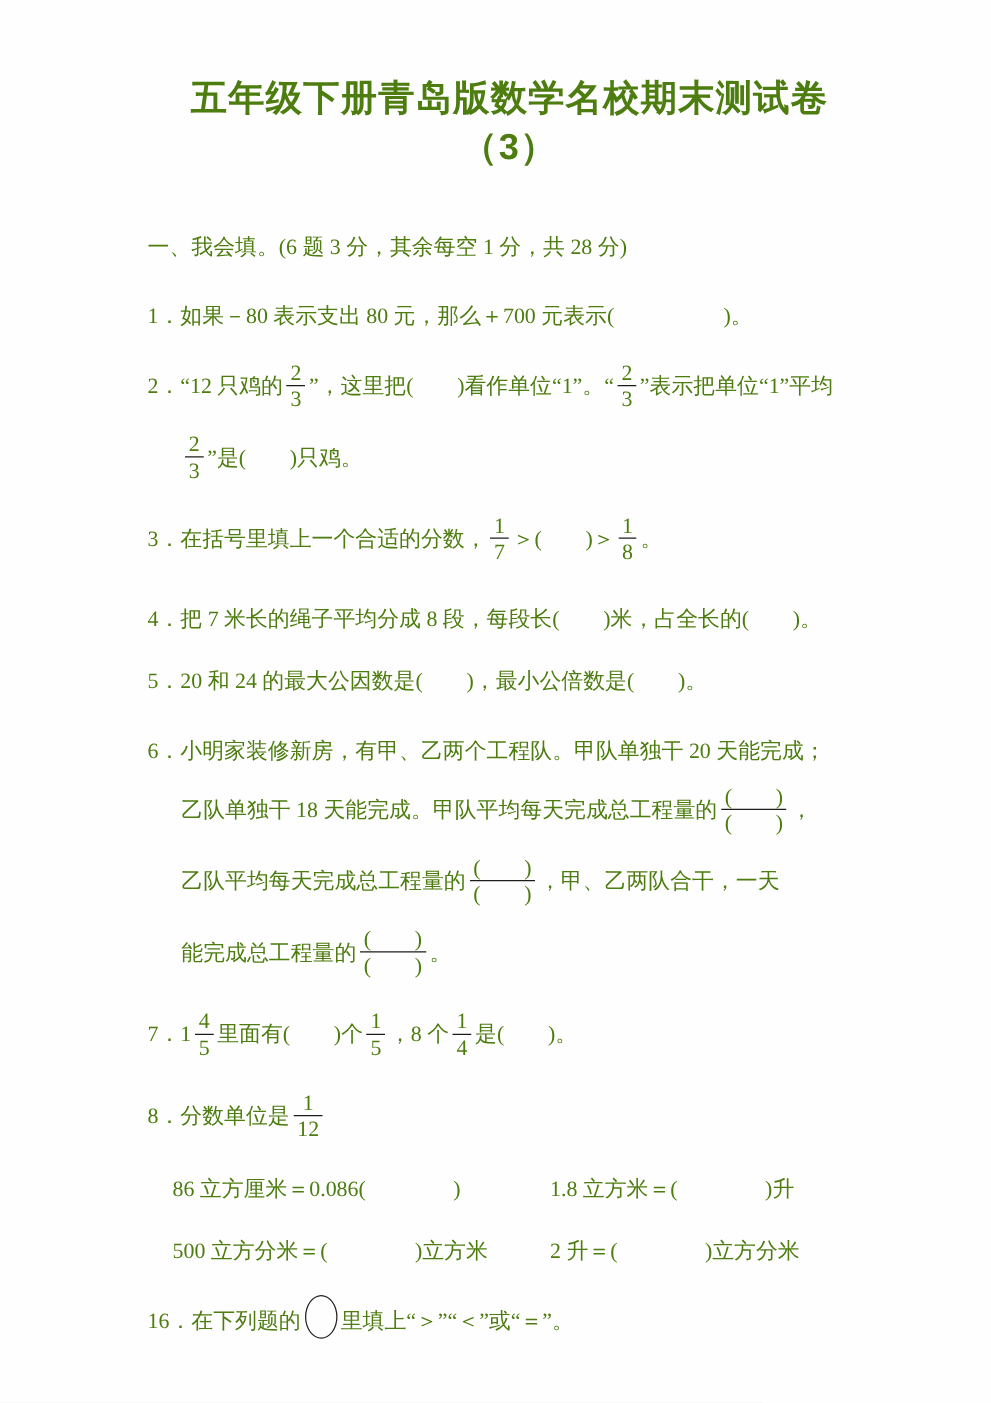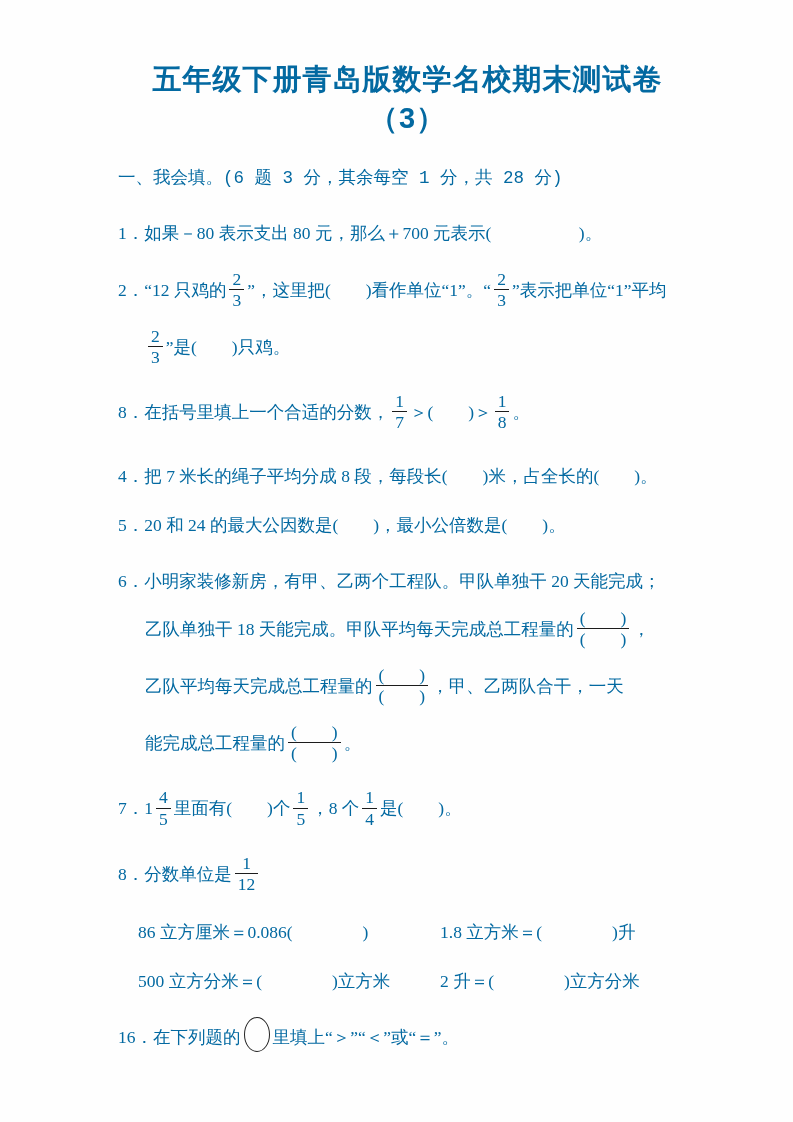--- a/index.html
+++ b/index.html
@@ -4,33 +4,33 @@
 <style>
   html,body { margin:0; padding:0; background:#f4f4f4; }
   .page {
     position:relative;
     width:793px; height:1122px;
     margin:0 auto;
     background:#fefefe;
     box-sizing:border-box;
     padding:60px 96px 0 118px;
     font-family:"Liberation Serif","DejaVu Serif",serif;
-    color:#0369a1;
+    color:#4d7c0f;
     font-size:17.5px;
   }
   .title {
     font-family:"Liberation Sans","DejaVu Sans",sans-serif;
     font-weight:bold;
     font-size:29px;
     text-align:center;
     letter-spacing:1px;
     line-height:1.35;
   }
   .line { line-height:1.55; }
-  .sec-heading { margin-top:27px;font-family:Liberation Mono, monospace; }
+  .sec-heading { margin-top:46px; }
   .indent1 { margin-left:27px; }
   .indent2 { margin-left:20px; }
   .mt-lg { margin-top:28px; }
   .mt-md { margin-top:22px; }
   .mt-sm { margin-top:14px; }
   .frac {
     display:inline-block;
     vertical-align:middle;
     text-align:center;
     line-height:1.15;
@@ -57,21 +57,21 @@
   <div class="title">五年级下册青岛版数学名校期末测试卷（3）</div>
 
   <div class="line sec-heading">一、我会填。(6 题 3 分，其余每空 1 分，共 28 分)</div>
 
   <div class="line mt-lg">1．如果－80 表示支出 80 元，那么＋700 元表示(　　　　　)。</div>
 
   <div class="line mt-md"><span>2．“12 只鸡的</span><span class="frac"><span class="num">2</span><span class="den">3</span></span><span>”，这里把(　　)看作单位“1”。“</span><span class="frac"><span class="num">2</span><span class="den">3</span></span><span>”表示把单位“1”平均</span></div>
 
   <div class="line mt-sm indent1"><span class="frac"><span class="num">2</span><span class="den">3</span></span><span>”是(　　)只鸡。</span></div>
 
-  <div class="line mt-md"><span>8．在括号里填上一个合适的分数，</span><span class="frac"><span class="num">1</span><span class="den">7</span></span><span>＞(　　)＞</span><span class="frac"><span class="num">1</span><span class="den">8</span></span><span>。</span></div>
+  <div class="line mt-md"><span>3．在括号里填上一个合适的分数，</span><span class="frac"><span class="num">1</span><span class="den">7</span></span><span>＞(　　)＞</span><span class="frac"><span class="num">1</span><span class="den">8</span></span><span>。</span></div>
 
   <div class="line mt-lg">4．把 7 米长的绳子平均分成 8 段，每段长(　　)米，占全长的(　　)。</div>
 
   <div class="line mt-md">5．20 和 24 的最大公因数是(　　)，最小公倍数是(　　)。</div>
 
   <div class="line mt-lg">6．小明家装修新房，有甲、乙两个工程队。甲队单独干 20 天能完成；</div>
 
   <div class="line mt-sm indent1"><span>乙队单独干 18 天能完成。甲队平均每天完成总工程量的</span><span class="frac"><span class="num">(　　)</span><span class="den">(　　)</span></span><span>，</span></div>
 
   <div class="line mt-sm indent1"><span>乙队平均每天完成总工程量的</span><span class="frac"><span class="num">(　　)</span><span class="den">(　　)</span></span><span>，甲、乙两队合干，一天</span></div>

